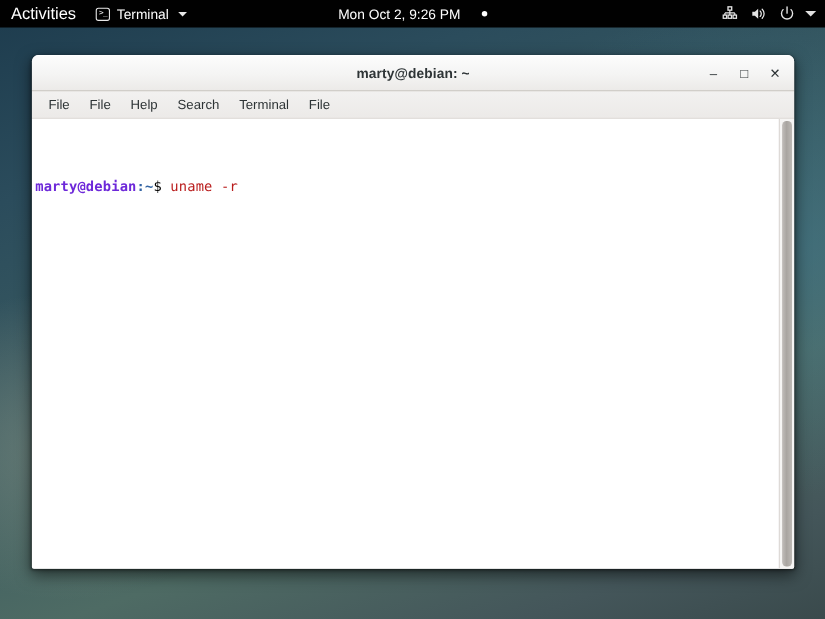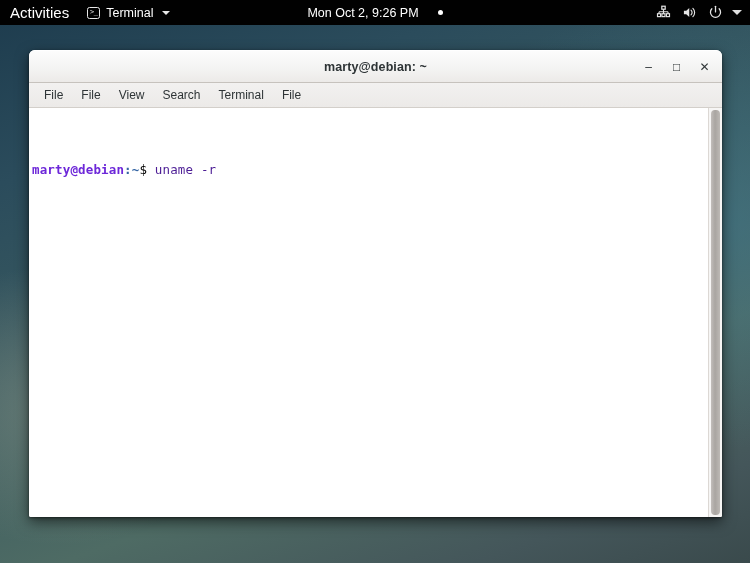--- a/index.html
+++ b/index.html
@@ -226,21 +226,21 @@
     font-size: 12.5px;
     line-height: 16.8px;
     color: #000000;
     white-space: pre;
     letter-spacing: 0.15px;
   }
   .ln { display: block; height: 16.8px; }
   .c-user { color: #6d28d9; font-weight: bold; }
   .c-path { color: #3465a4; font-weight: bold; }
   .c-dollar { color: #000000; }
-  .c-out { color: #4c1d95; }
+  .c-out { color: #b91c1c; }
   .cursor-block {
     display: inline-block;
     width: 7.6px;
     height: 13.5px;
     background: #2b2b2b;
     vertical-align: -2.5px;
   }
 
   
   #term-scroll {
@@ -326,21 +326,21 @@
       <div id="win-controls">
         <span class="wbtn">–</span>
         <span class="wbtn">□</span>
         <span class="wbtn">✕</span>
       </div>
     </div>
 
     <div id="menubar">
       <span class="menu-item">File</span>
       <span class="menu-item">File</span>
-      <span class="menu-item">View</span>
+      <span class="menu-item">Help</span>
       <span class="menu-item">Search</span>
       <span class="menu-item">Terminal</span>
       <span class="menu-item">File</span>
     </div>
 
     <div id="term-body">
       <div id="term-text">
 
         <span class="ln"><span class="c-user">marty@debian</span><span class="c-path">:~</span><span class="c-dollar">$</span><span class="c-out"> uname -r</span></span>
 

